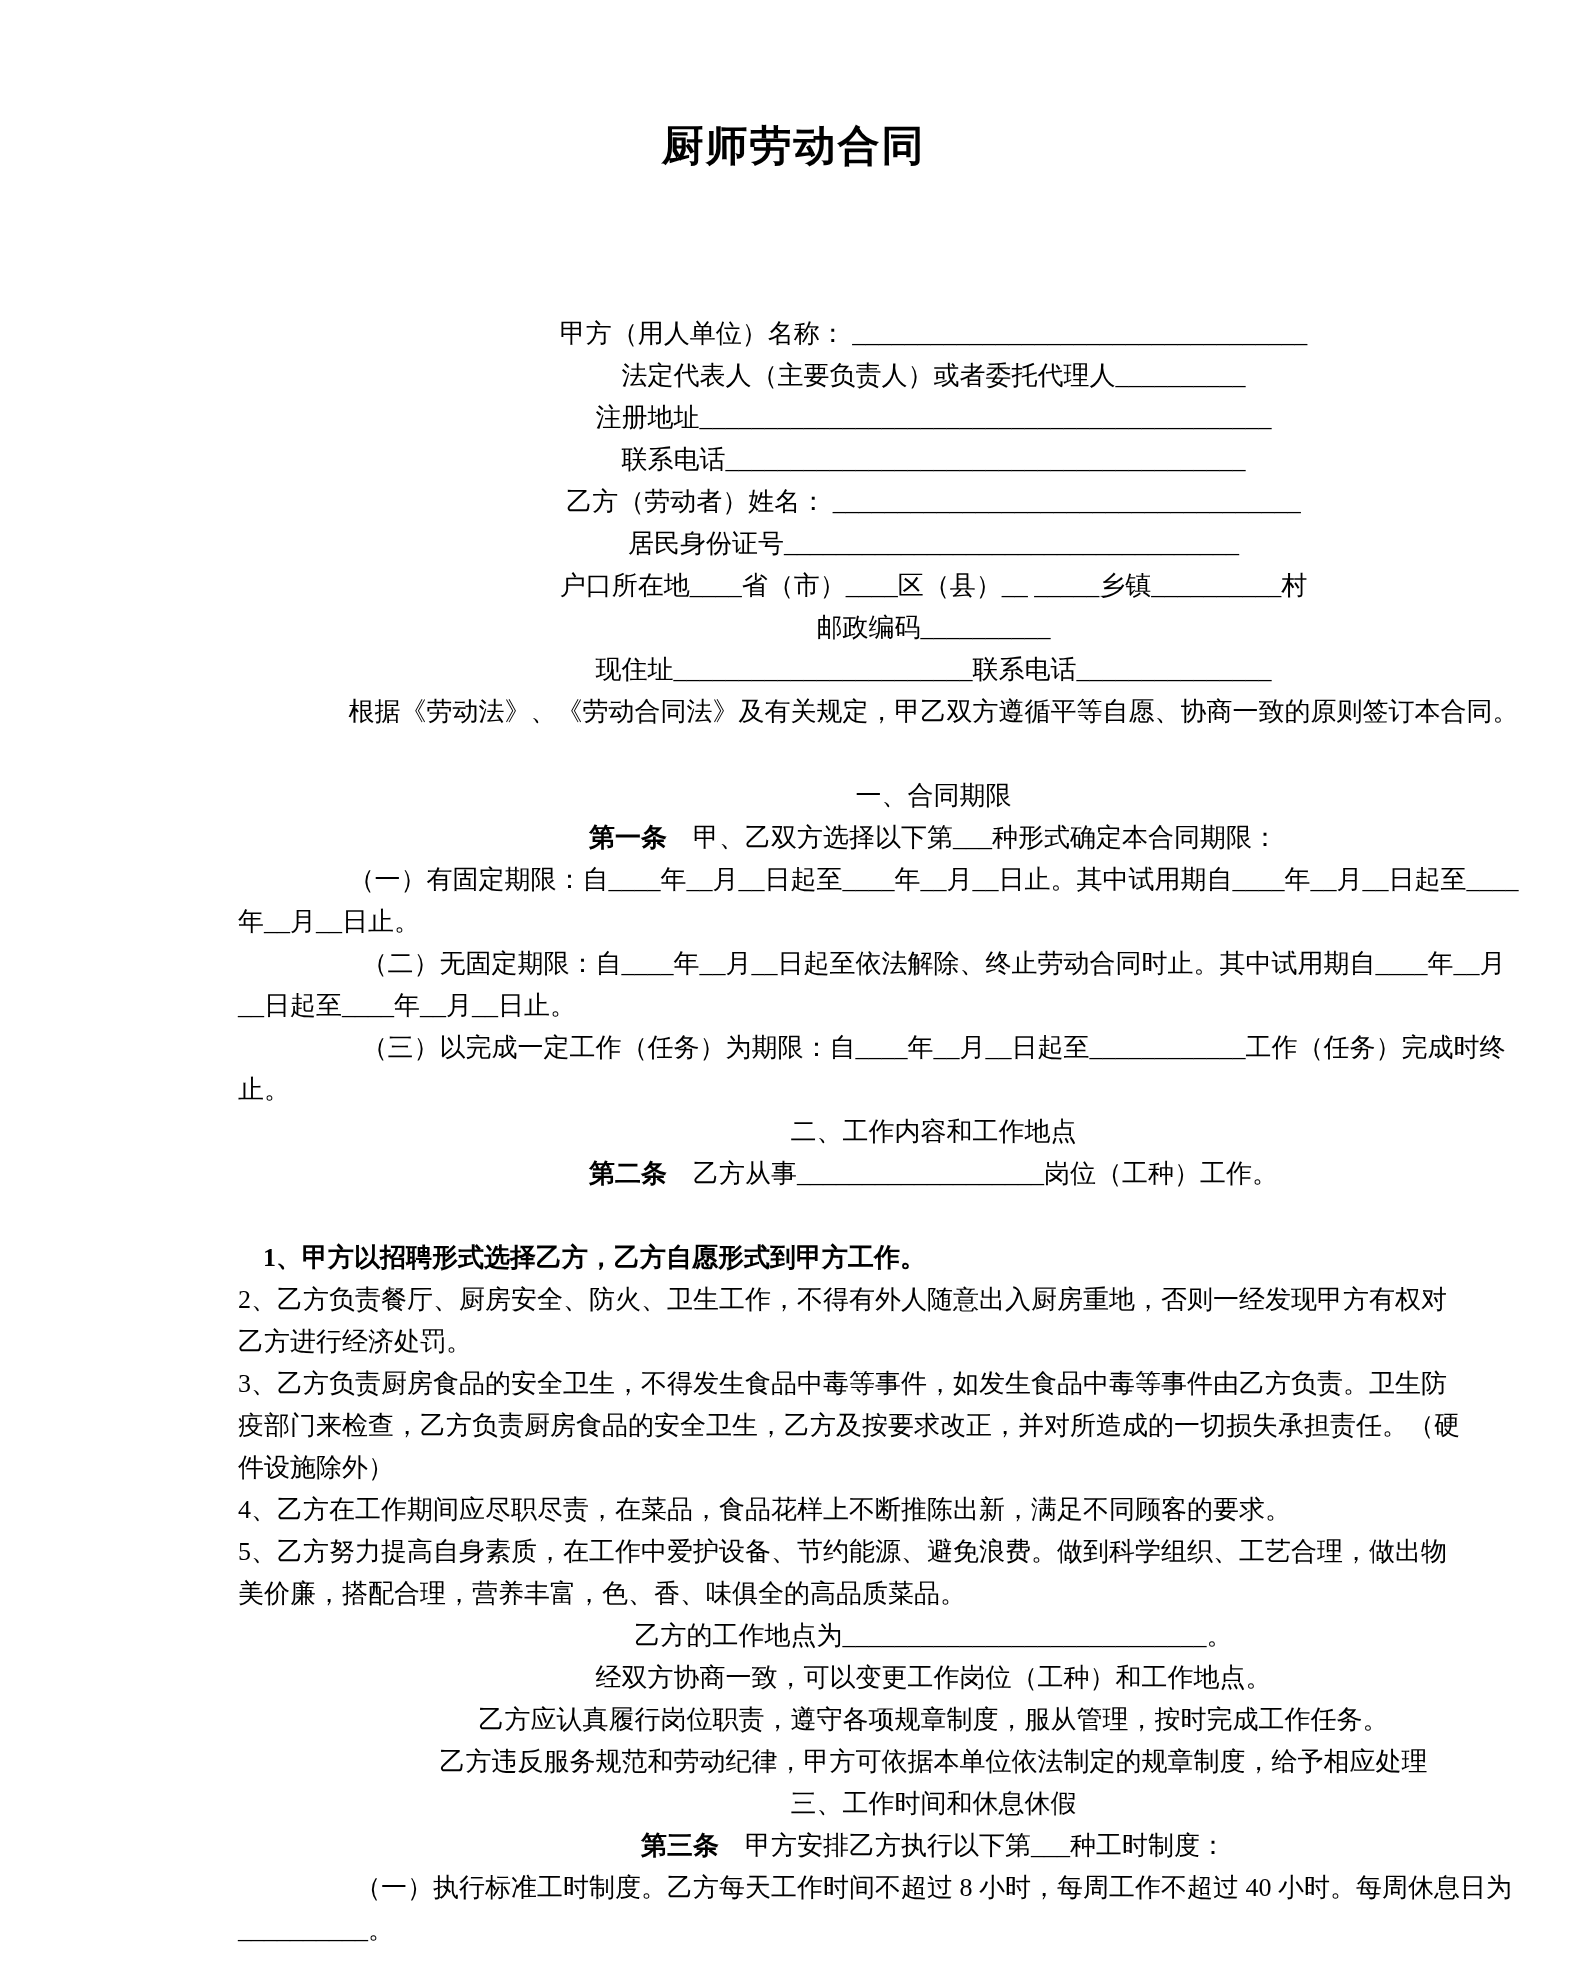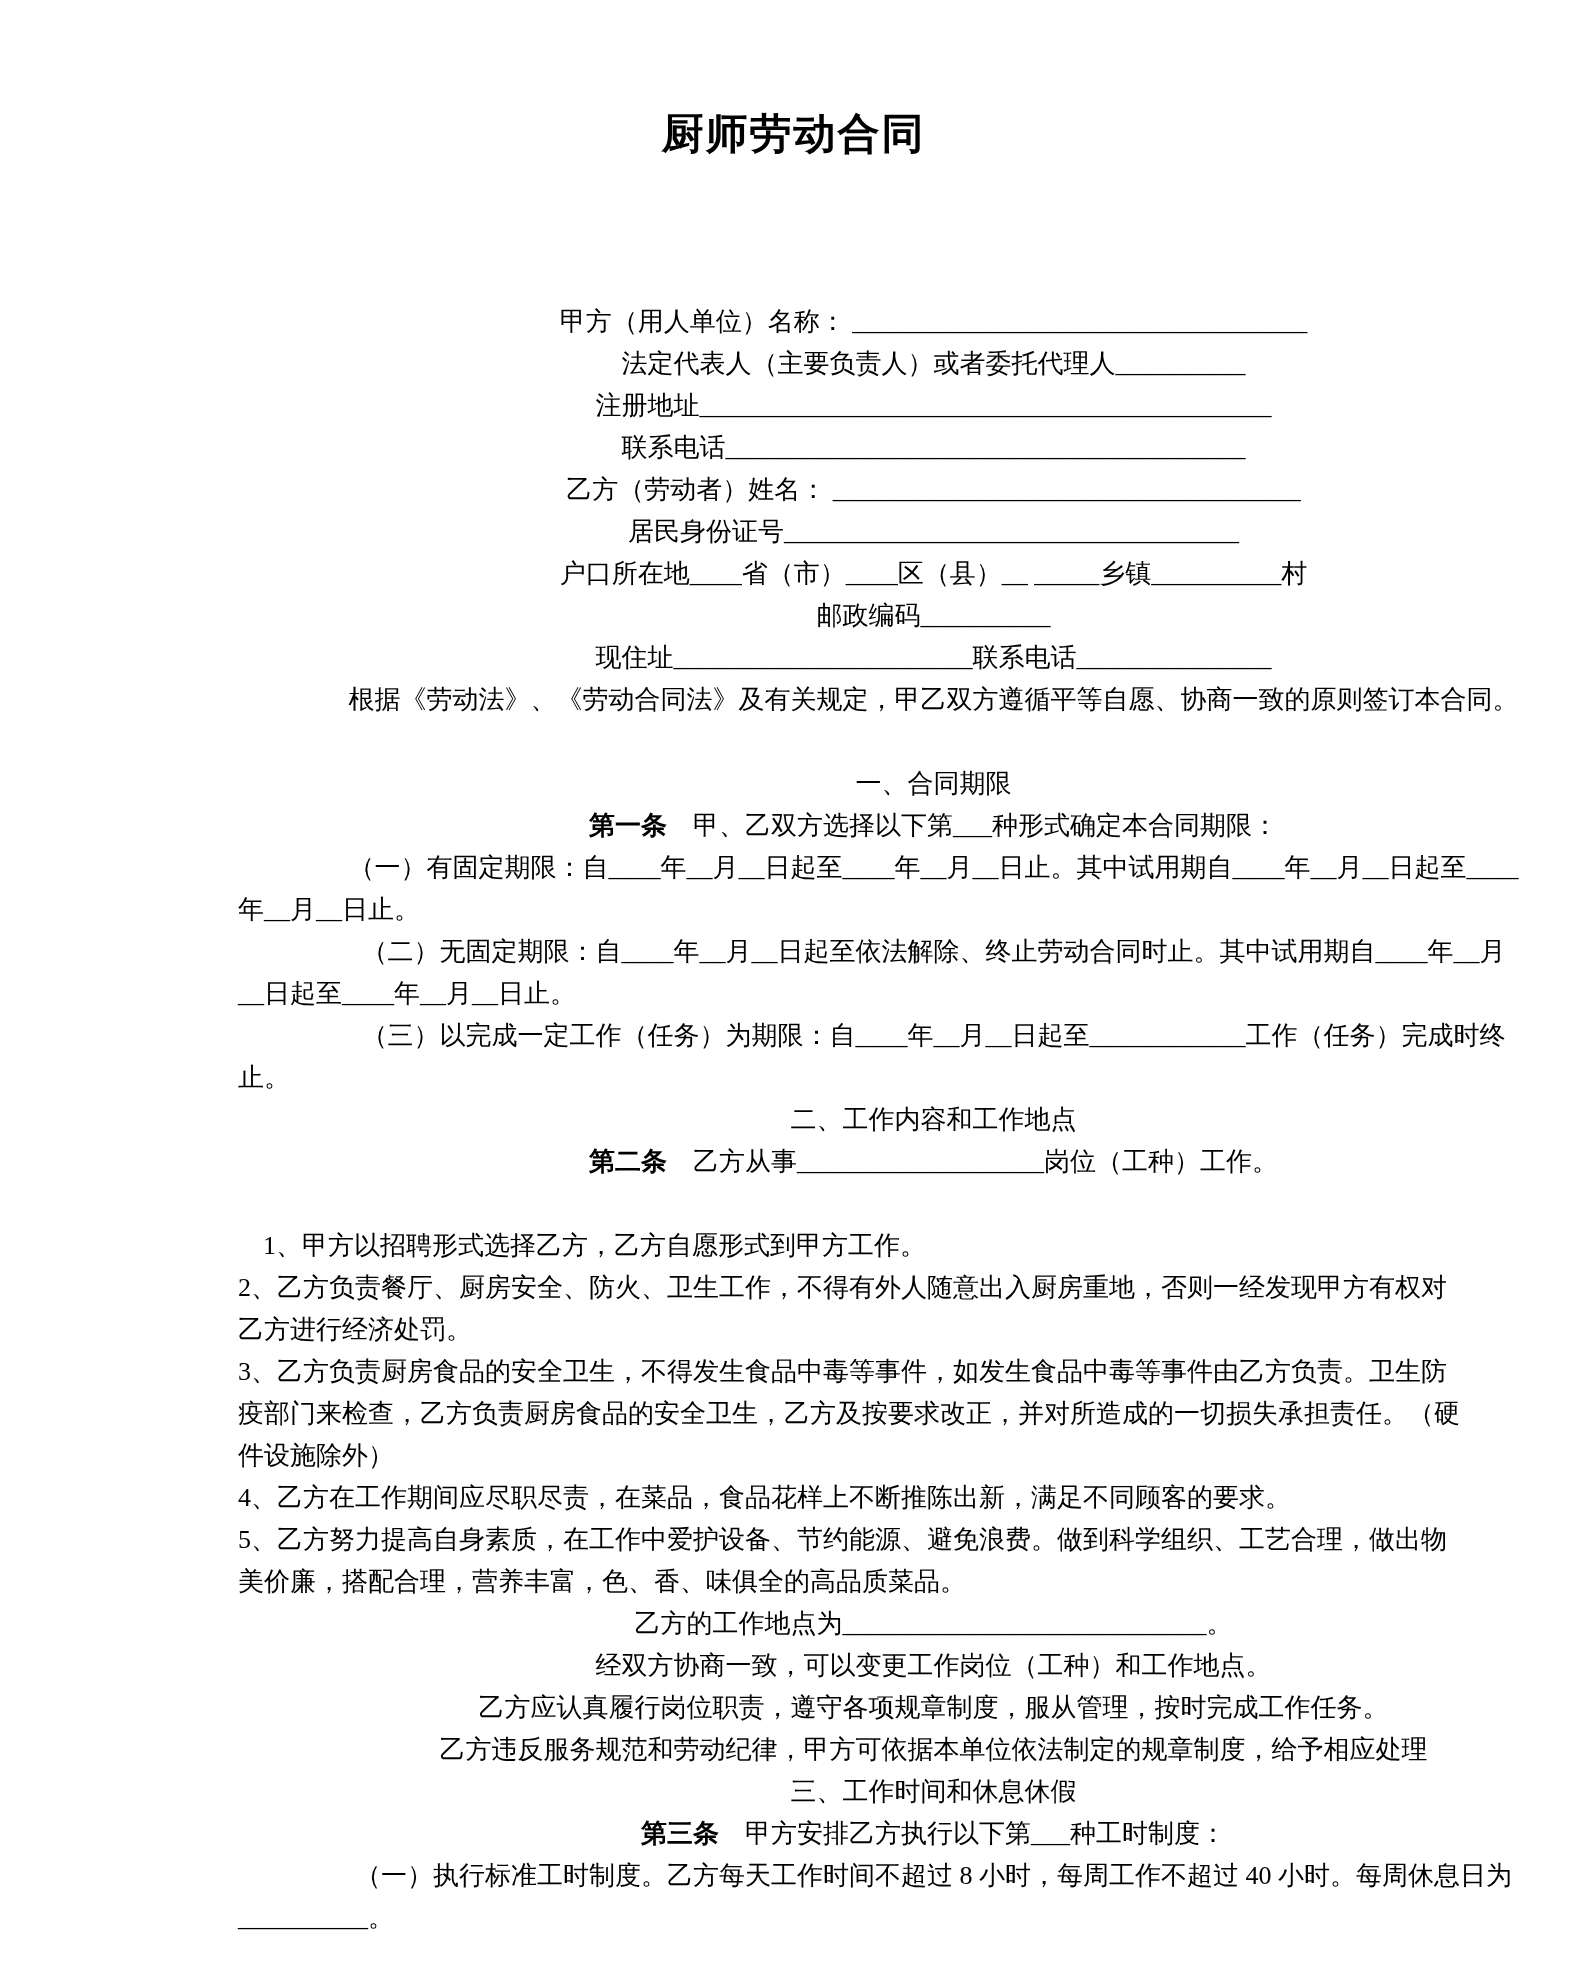--- a/index.html
+++ b/index.html
@@ -12,39 +12,39 @@
     width: 1587px;
     height: 1969px;
     background: #ffffff;
     overflow: hidden;
     box-sizing: border-box;
     padding-top: 102px;
     color: #000000;
     font-family: "Liberation Serif", "DejaVu Serif", serif;
   }
   .title {
-    margin: 4px;
+    margin: 16px;
     text-align: center;
     font-size: 42px;
     line-height: 56px;
     font-weight: bold;
     letter-spacing: 2px;
   }
   .doc-body {
     margin-top: 139px;
     padding-left: 238px;
     padding-right: 10px;
     font-size: 26px;
   }
   .line {
     height: 42px;
     line-height: 42px;
     white-space: nowrap;
   }
-  .line.indent-one { padding-left: 25px; }
+  .line.indent-one { padding-left: 25px; font-weight: bold; }
   .line.indent-two { padding-left: 52px; text-align: center; }
   .b { font-weight: bold; }
 </style>
 </head>
 <body>
 
 <div class="page">
   <h1 class="title">厨师劳动合同</h1>
   <div class="doc-body">
       <div class="line indent-two"><span>甲方（用人单位）名称： ___________________________________</span></div>

